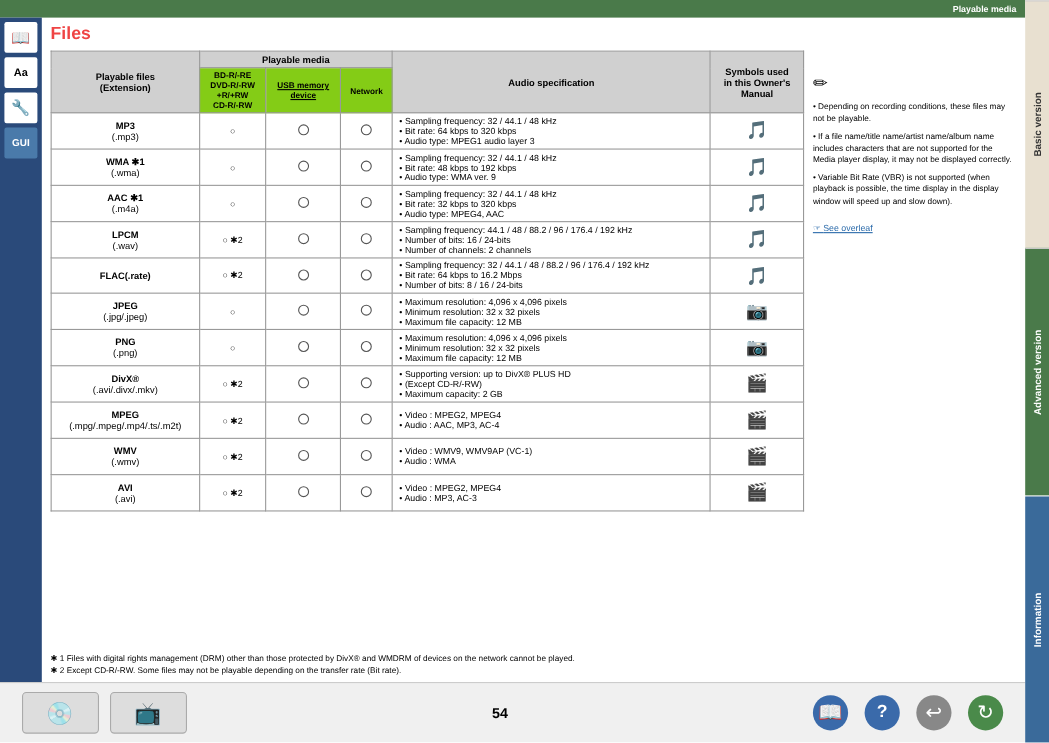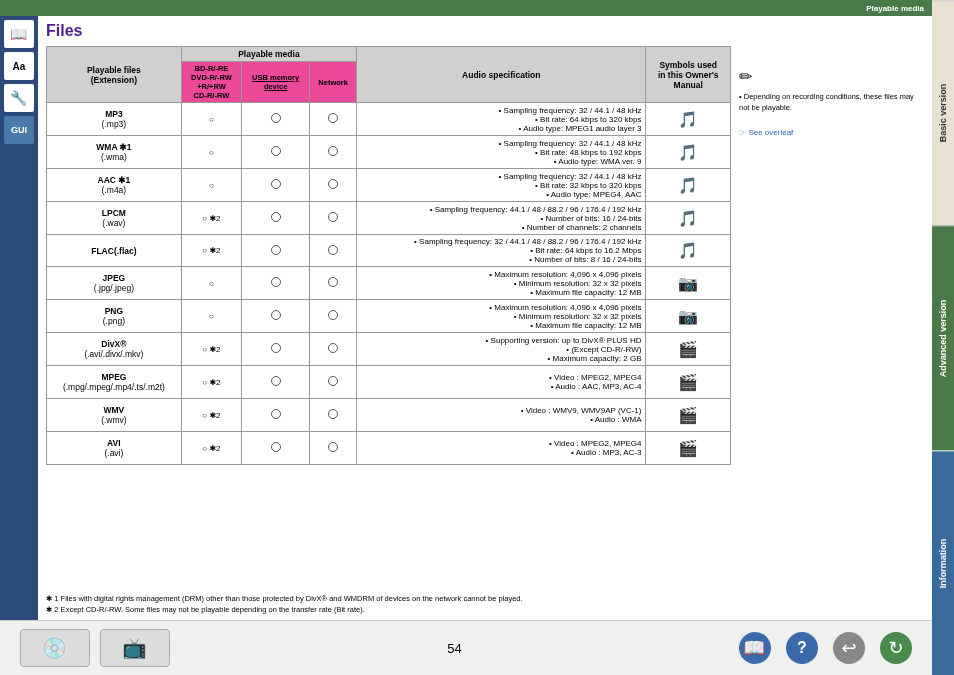--- a/index.html
+++ b/index.html
@@ -114,51 +114,51 @@
       top: 16px;
       right: 22px;
       bottom: 55px;
       overflow: hidden;
       padding: 6px 8px;
     }
 
     .page-title {
       font-size: 16px;
       font-weight: bold;
-      color: #4c1d95;
+      color: #ef4444;
       margin-bottom: 6px;
     }
 
     
     .files-table {
       width: 100%;
       border-collapse: collapse;
       font-size: 8.5px;
     }
     .files-table th, .files-table td {
       border: 1px solid #999;
       padding: 2px 4px;
       vertical-align: middle;
       text-align: center;
     }
     .files-table .spec-col {
-      text-align: right;
+      text-align: left;
       padding-left: 6px;
     }
     .files-table .file-name-col {
       text-align: center;
       padding: 6px 4px;
     }
     .header-playable {
       background: #d0d0d0;
       font-weight: bold;
       font-size: 8.5px;
     }
     .header-main {
-      background: #ec4899;
+      background: #84cc16;
       font-weight: bold;
     }
     .circle { 
       display: inline-block;
       width: 10px; height: 10px;
       border: 1.5px solid #555;
       border-radius: 50%;
     }
     .spec-bullet { font-size: 8px; }
 
@@ -198,21 +198,21 @@
       background: #ddd;
       border: 1px solid #aaa;
       border-radius: 4px;
       display: flex;
       align-items: center;
       justify-content: center;
       font-size: 20px;
     }
     .page-number {
       font-size: 13px;
-      font-weight: normal;
+      font-weight: bold;
     }
     .bottom-icons {
       display: flex;
       gap: 15px;
       align-items: center;
     }
     .bottom-icon {
       width: 32px;
       height: 32px;
       border-radius: 50%;
@@ -246,20 +246,21 @@
       margin-bottom: 4px;
     }
     .note-item {
       margin-bottom: 6px;
     }
     .overleaf-link {
       display: inline-block;
       margin-top: 8px;
       color: #2a6aaa;
       font-size: 8px;
+      text-decoration: underline;
     }
     .overleaf-link::before {
       content: "☞ ";
     }
   </style>
 </head>
 <body>
 
 <div class="top-bar">
   <span class="top-bar-text">Playable media</span>
@@ -344,21 +345,21 @@
     <td><span class="circle"></span></td>
     <td class="spec-col">
                 <div class="spec-bullet">• Sampling frequency: 44.1 / 48 / 88.2 / 96 / 176.4 / 192 kHz</div>
                 <div class="spec-bullet">• Number of bits: 16 / 24-bits</div>
                 <div class="spec-bullet">• Number of channels: 2 channels</div>
               </td>
     <td><span style="font-size:16px;">🎵</span></td>
   </tr>
             <tr>
     <td class="file-name-col">
-      <strong>FLAC(.flac)</strong><br>
+      <strong>FLAC(.rate)</strong><br>
     </td>
     <td style="font-size:8px;">○ ✱2</td>
     <td><span class="circle"></span></td>
     <td><span class="circle"></span></td>
     <td class="spec-col">
                 <div class="spec-bullet">• Sampling frequency: 32 / 44.1 / 48 / 88.2 / 96 / 176.4 / 192 kHz</div>
                 <div class="spec-bullet">• Bit rate: 64 kbps to 16.2 Mbps</div>
                 <div class="spec-bullet">• Number of bits: 8 / 16 / 24-bits</div>
               </td>
     <td><span style="font-size:16px;">🎵</span></td>
@@ -445,20 +446,22 @@
     <td><span style="font-size:16px;">🎬</span></td>
   </tr>
           </tbody>
       </table>
     </div>
 
     <div class="notes-section">
       <div class="notes-pencil">✏</div>
       <div id="notes-list">
           <div class="note-item">• Depending on recording conditions, these files may not be playable.</div>
+          <div class="note-item">• If a file name/title name/artist name/album name includes characters that are not supported for the Media player display, it may not be displayed correctly.</div>
+          <div class="note-item">• Variable Bit Rate (VBR) is not supported (when playback is possible, the time display in the display window will speed up and slow down).</div>
         </div>
       <a class="overleaf-link">See overleaf</a>
     </div>
   </div>
 </div>
 
 <div class="footnotes">
   <div>✱ 1  Files with digital rights management (DRM) other than those protected by DivX® and WMDRM of devices on the network cannot be played.</div>
   <div>✱ 2  Except CD-R/-RW. Some files may not be playable depending on the transfer rate (Bit rate).</div>
 </div>

